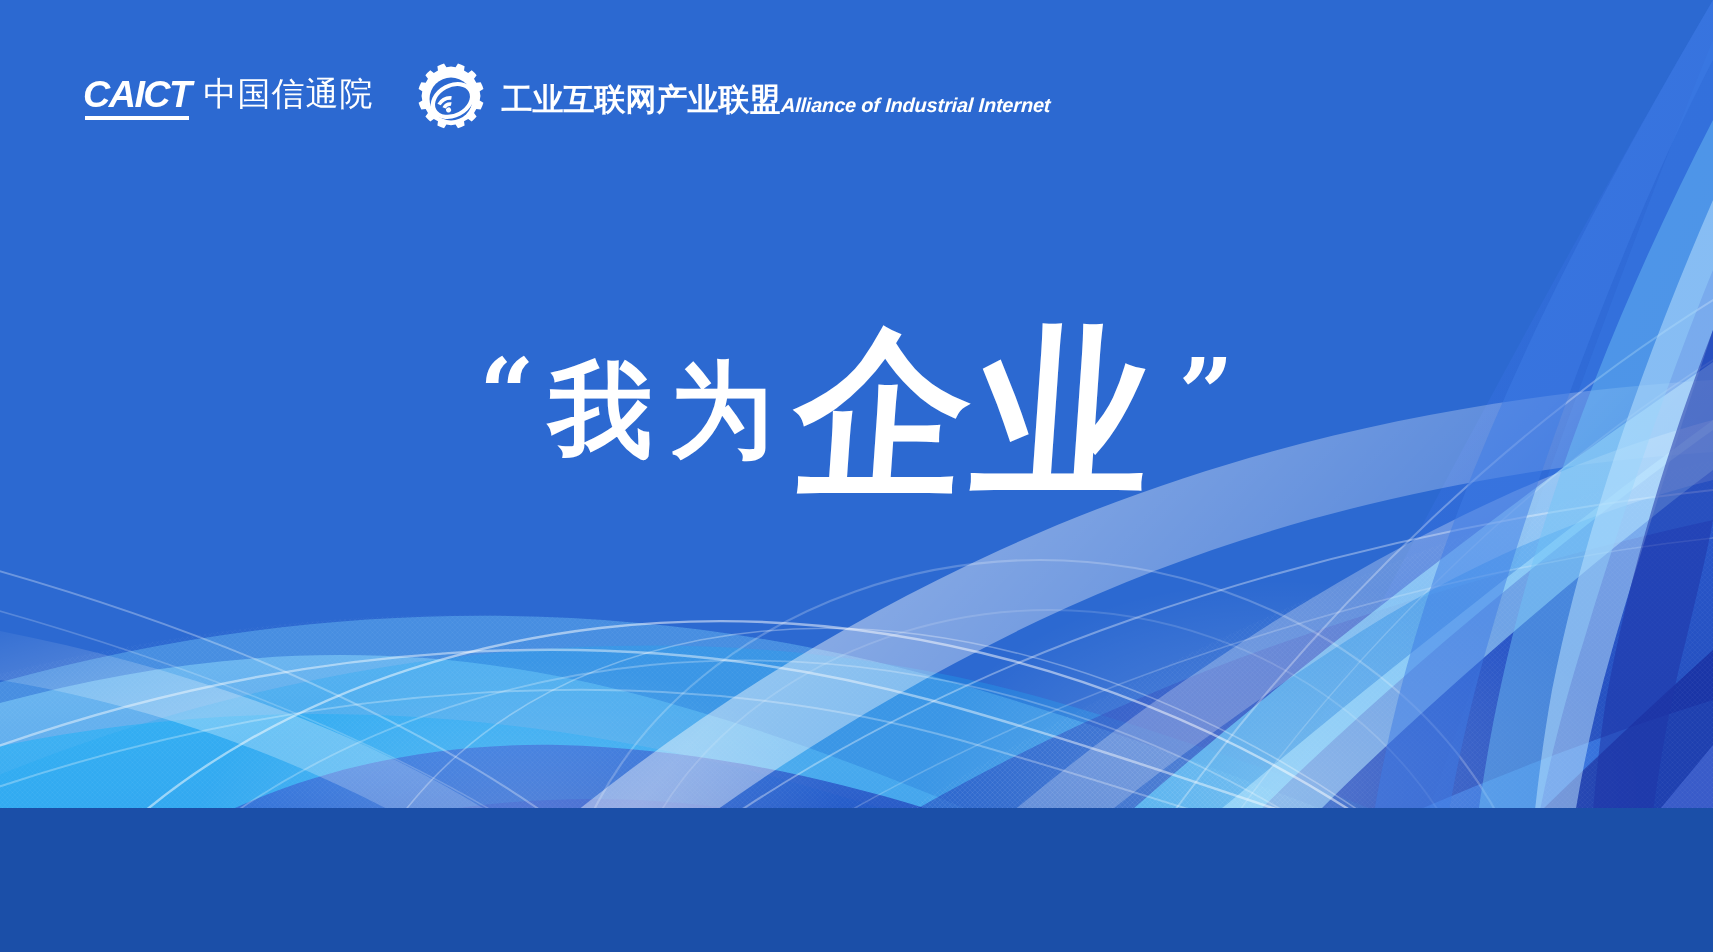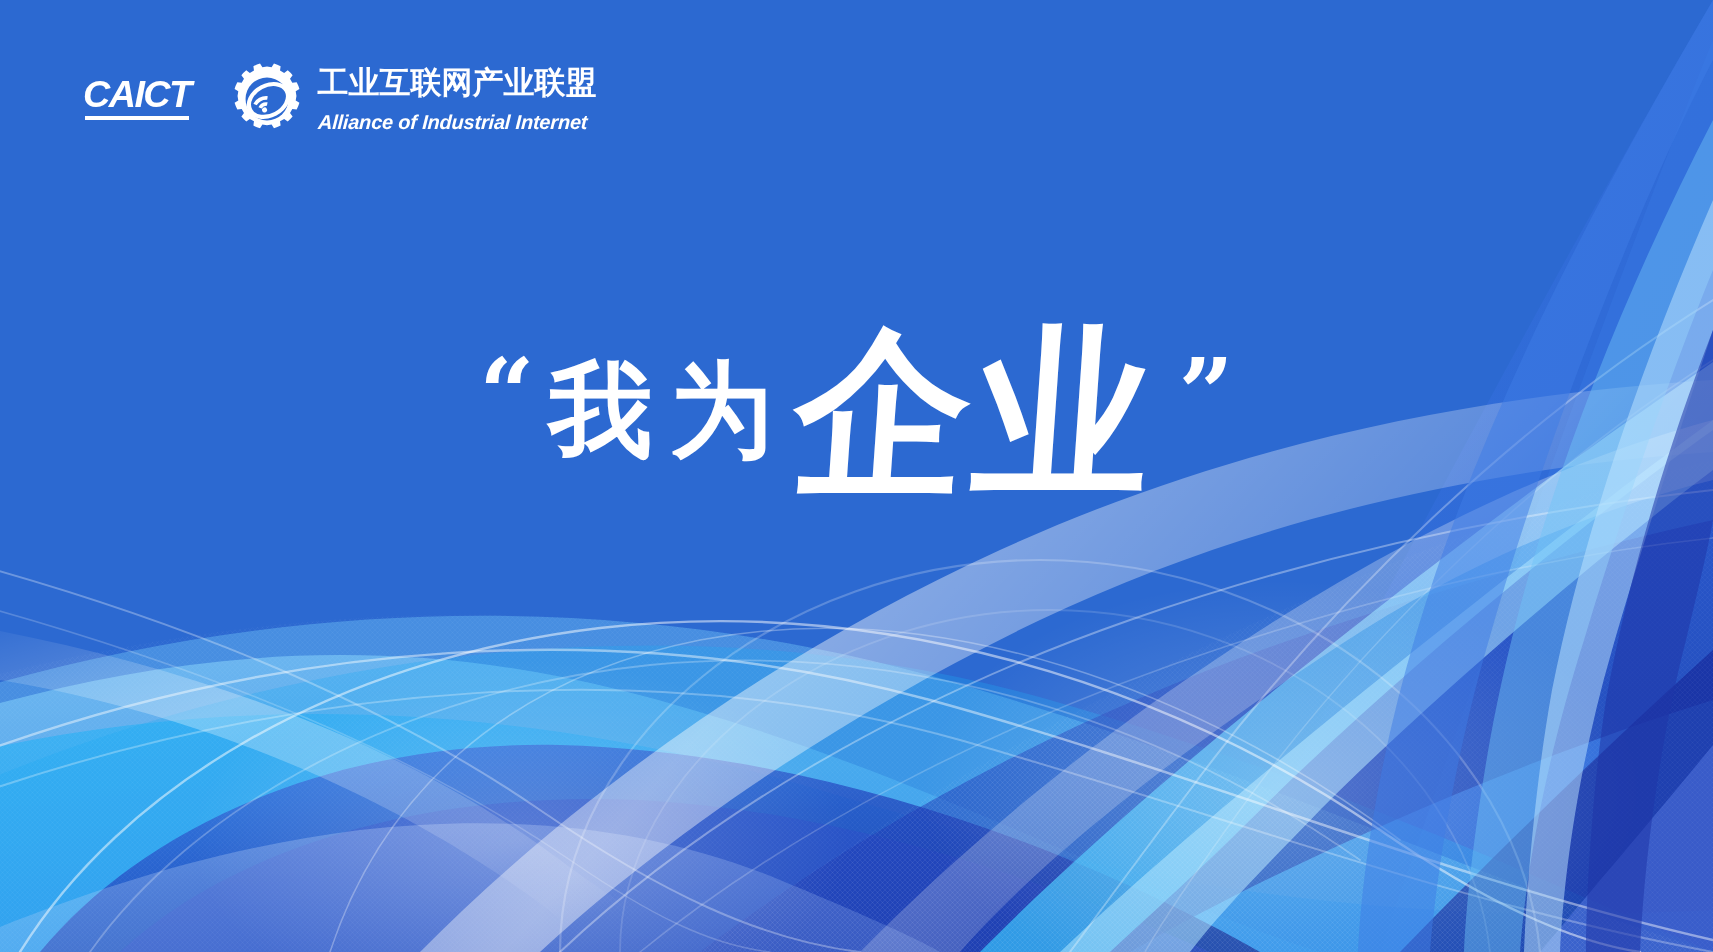--- a/index.html
+++ b/index.html
@@ -4,21 +4,21 @@
 <title>Banner</title>
 <style>
   html, body {
     margin: 0;
     padding: 0;
     background: #1b4fa8;
   }
   .stage {
     position: relative;
     width: 1713px;
-    height: 952px;
+    height: 808px;
     overflow: hidden;
     background: #ef4444;
     font-family: "Liberation Sans", "DejaVu Sans", sans-serif;
   }
   .bg-layer {
     position: absolute;
     inset: 0;
     width: 1713px;
     height: 952px;
   }
@@ -70,21 +70,21 @@
     letter-spacing: 1px;
     line-height: 1;
     padding-bottom: 11px;
   }
 
   .aii-logo {
     display: flex;
     align-items: center;
     gap: 14px;
   }
-  .aii-text { display: flex; flex-direction: column; gap: 13px; }
+  .aii-text { display: flex; flex-direction: row; gap: 0; align-items: flex-end; }
   .aii-cn {
     font-family: "DejaVu Sans", "Liberation Sans", sans-serif;
     font-size: 31px;
     font-weight: bold;
     color: #ffffff;
     letter-spacing: 0px;
     line-height: 1.05;
   }
   .aii-en {
     font-family: "Liberation Sans", "DejaVu Sans", sans-serif;
@@ -299,20 +299,21 @@
     </g>
   </svg>
 
   <div class="logo-bar">
 
     <div class="caict-logo">
       <div class="caict-mark">
         <span class="wordmark">CAICT</span>
         <span class="rule"></span>
       </div>
+      <div class="caict-cn">中国信通院</div>
     </div>
 
     <div class="aii-logo">
       <span style="display:inline-block;width:74px;height:74px;">
         <svg viewBox="0 0 100 100" width="74" height="74" xmlns="http://www.w3.org/2000/svg">
 
           <path fill="#ffffff" d="M50 6
             l6.2 1.0 3.2 -5.0 a45 45 0 0 1 9.0 3.7 l-0.8 5.9 5.6 3.1 4.8 -3.5
             a45 45 0 0 1 6.6 6.6 l-3.5 4.8 3.1 5.6 5.9 -0.8
             a45 45 0 0 1 3.7 9.0 l-5.0 3.2 1.0 6.2 -1.0 6.2 5.0 3.2

